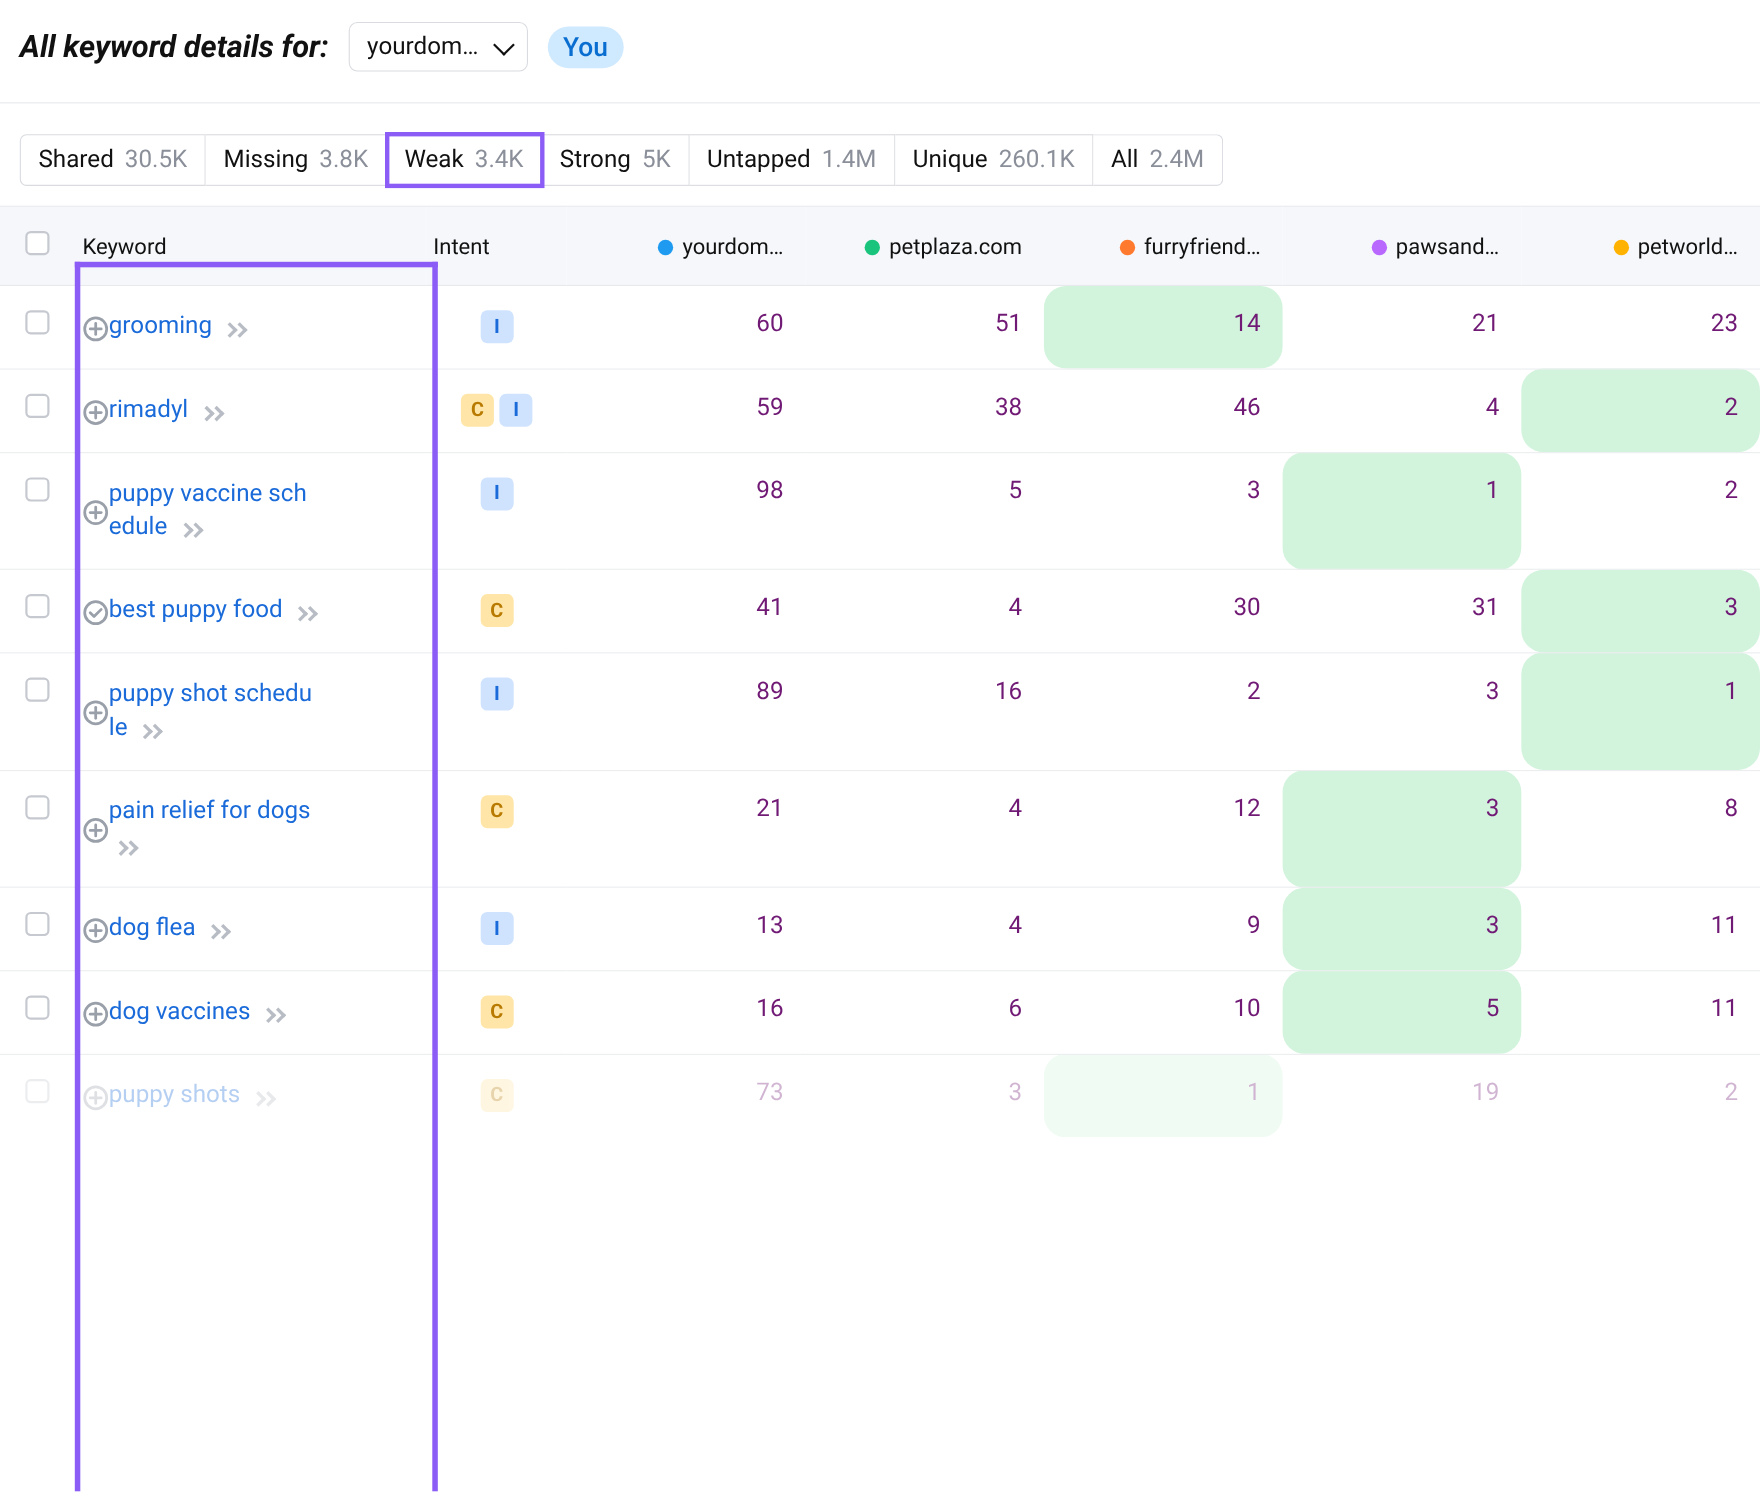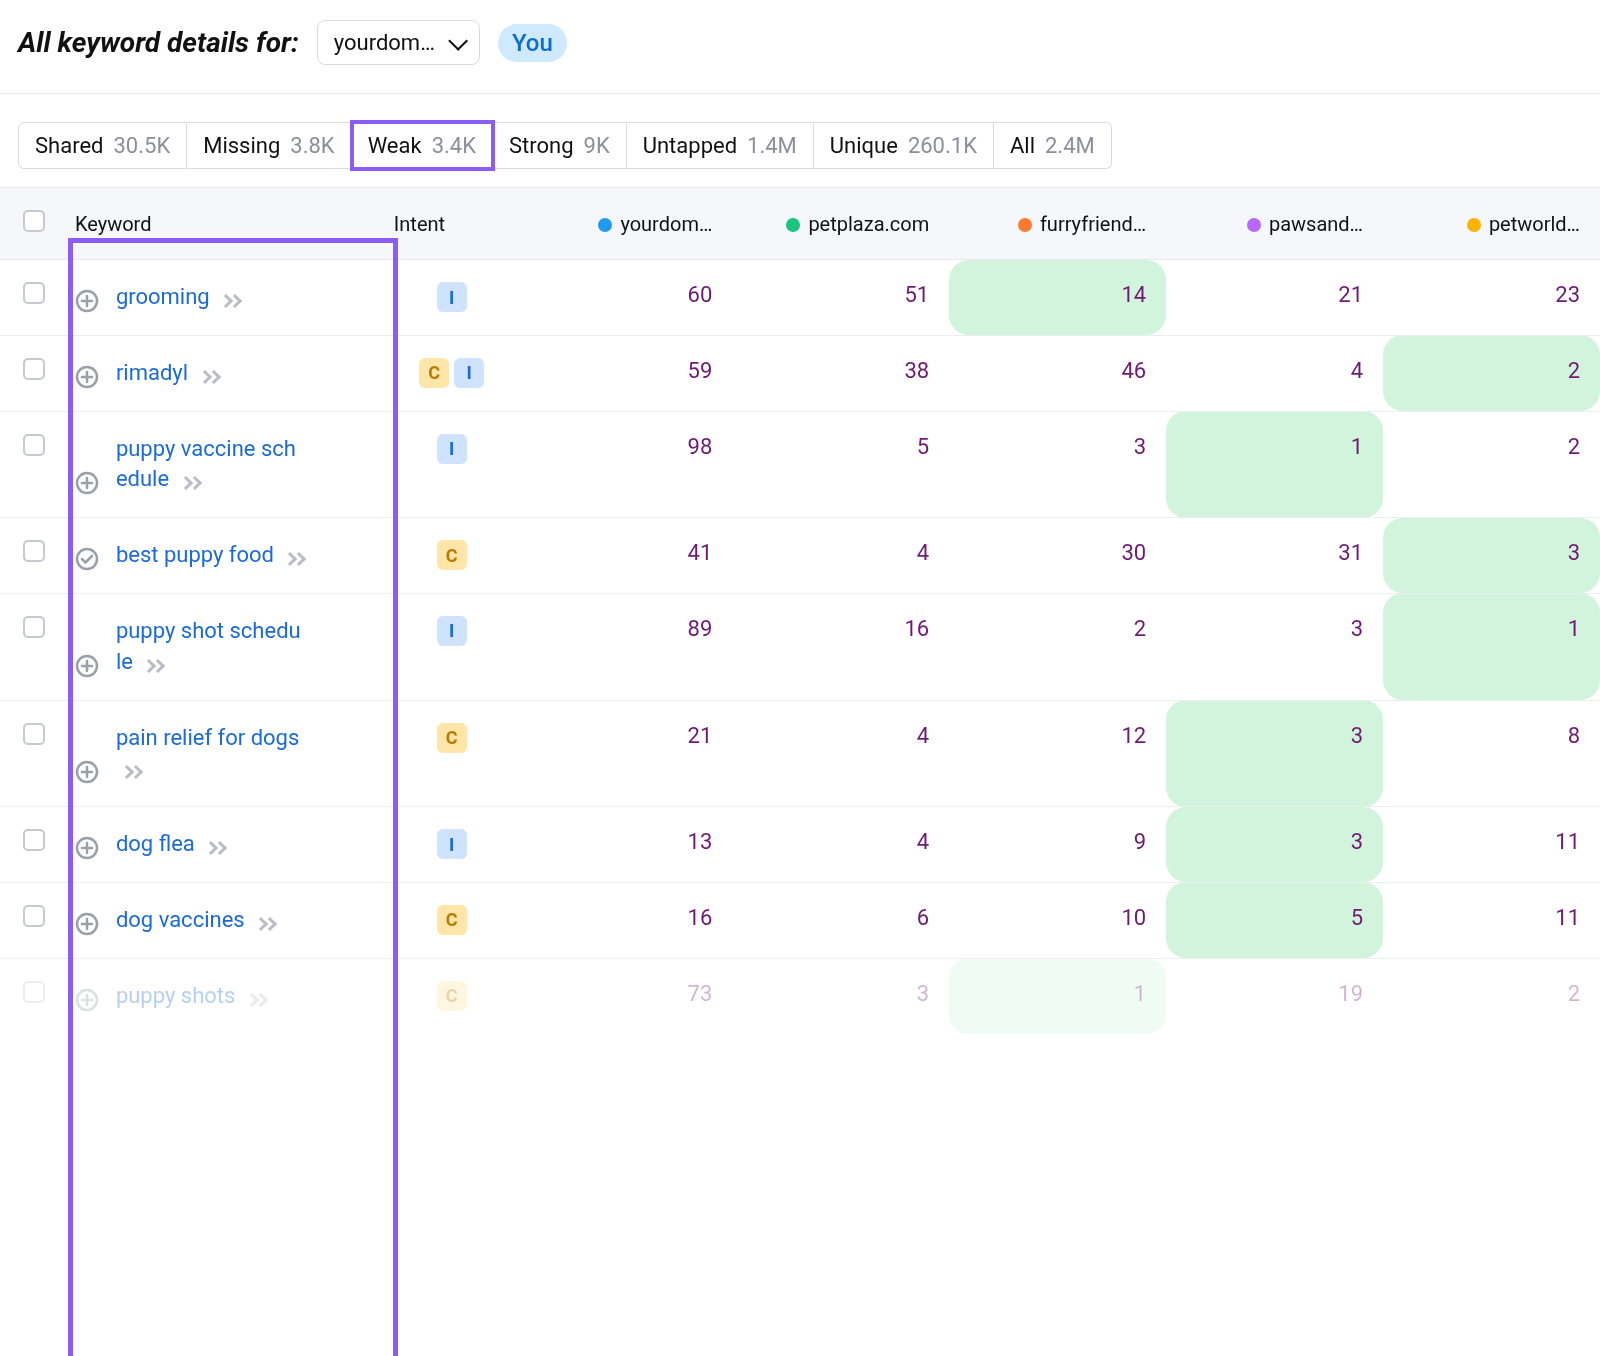--- a/index.html
+++ b/index.html
@@ -148,22 +148,22 @@
     padding-right: 20px;
     color: #701a75;
   }
   td.highlight-green {
     background: #d2f4dd;
     border-radius: 20px;
   }
 
   .kw-cell {
     display: flex;
-    align-items: flex-end;
-    gap: 17px;
+    align-items: center;
+    gap: 0;
   }
   .kw-icon {
     width: 24px; height: 24px;
     flex-shrink: 0;
     margin-top: 3px;
   }
   .kw-text {
     color: #1a6bd9;
     cursor: pointer;
     word-break: break-all;
@@ -235,21 +235,21 @@
       <div class="tab">
         <span class="tab-label">Missing</span>
         <span class="tab-count">3.8K</span>
       </div>
       <div class="tab highlighted">
         <span class="tab-label">Weak</span>
         <span class="tab-count">3.4K</span>
       </div>
       <div class="tab">
         <span class="tab-label">Strong</span>
-        <span class="tab-count">9K</span>
+        <span class="tab-count">5K</span>
       </div>
       <div class="tab">
         <span class="tab-label">Untapped</span>
         <span class="tab-count">1.4M</span>
       </div>
       <div class="tab">
         <span class="tab-label">Unique</span>
         <span class="tab-count">260.1K</span>
       </div>
       <div class="tab">

